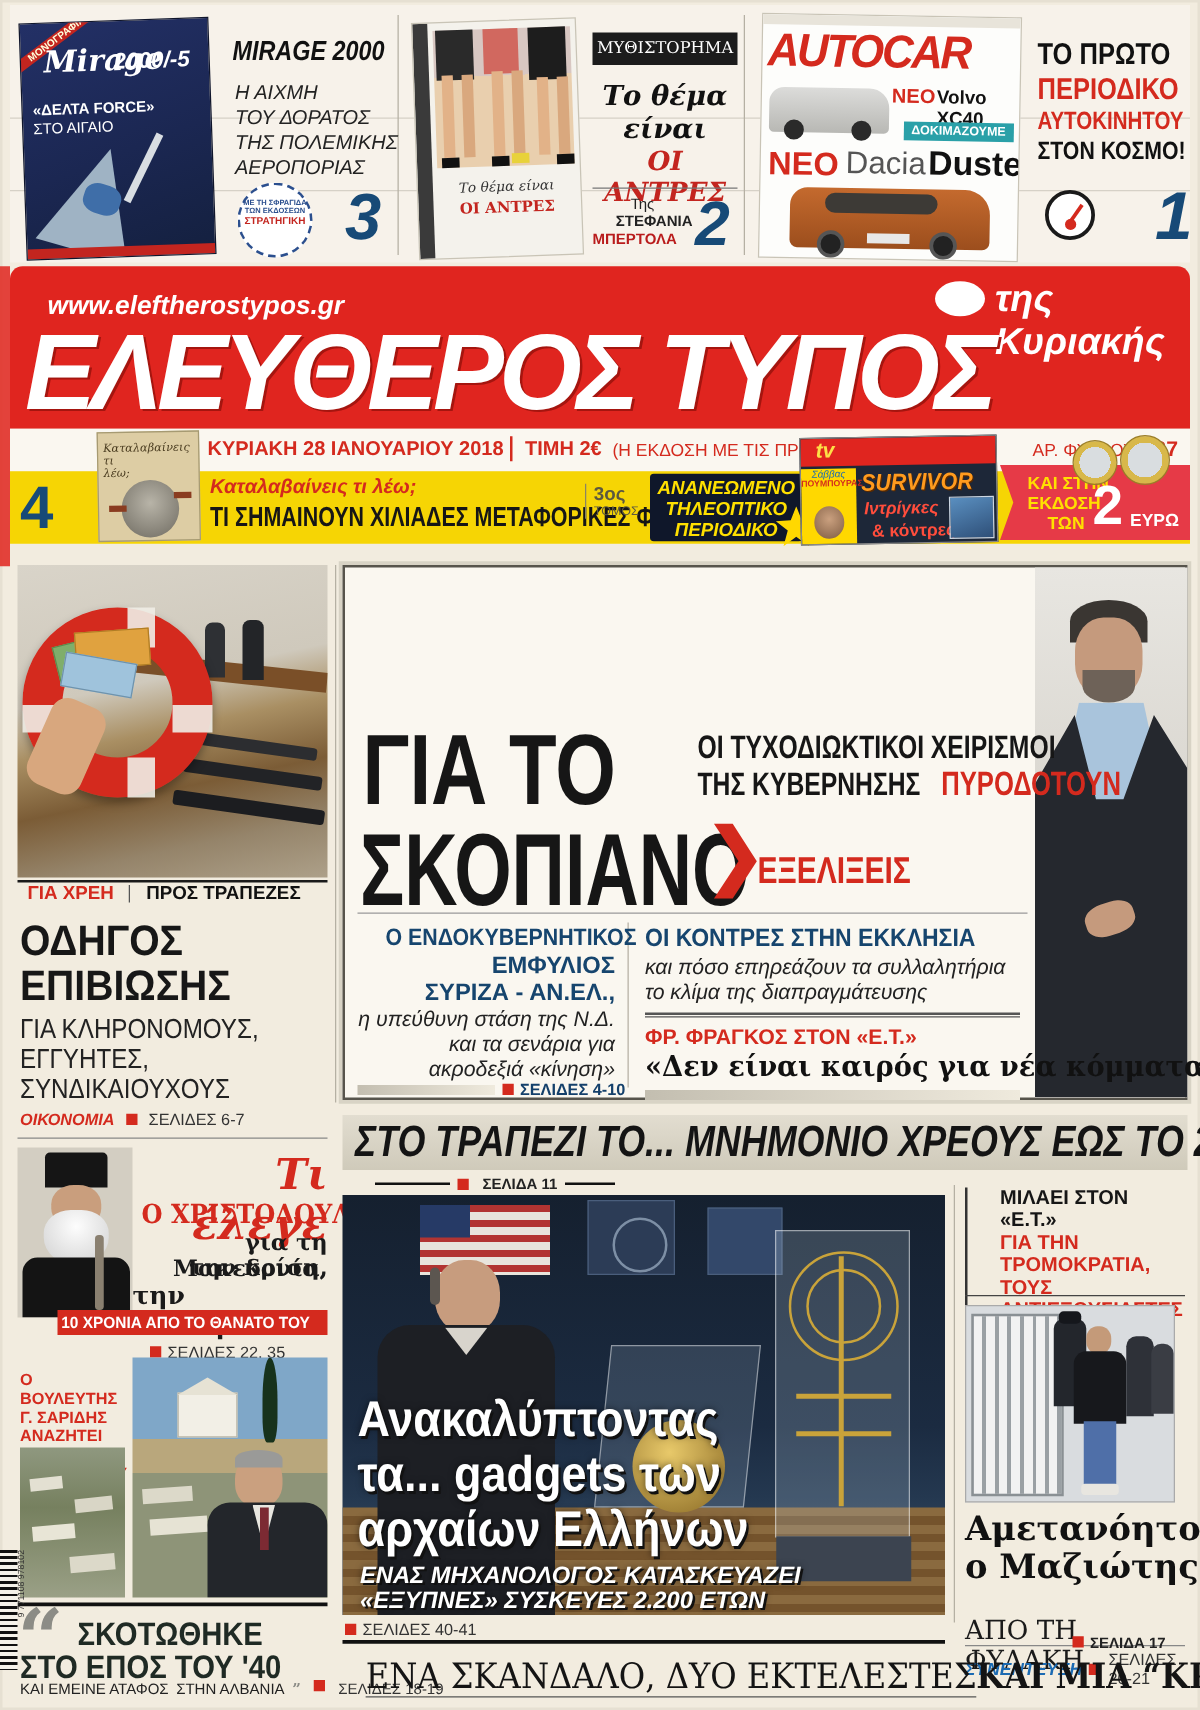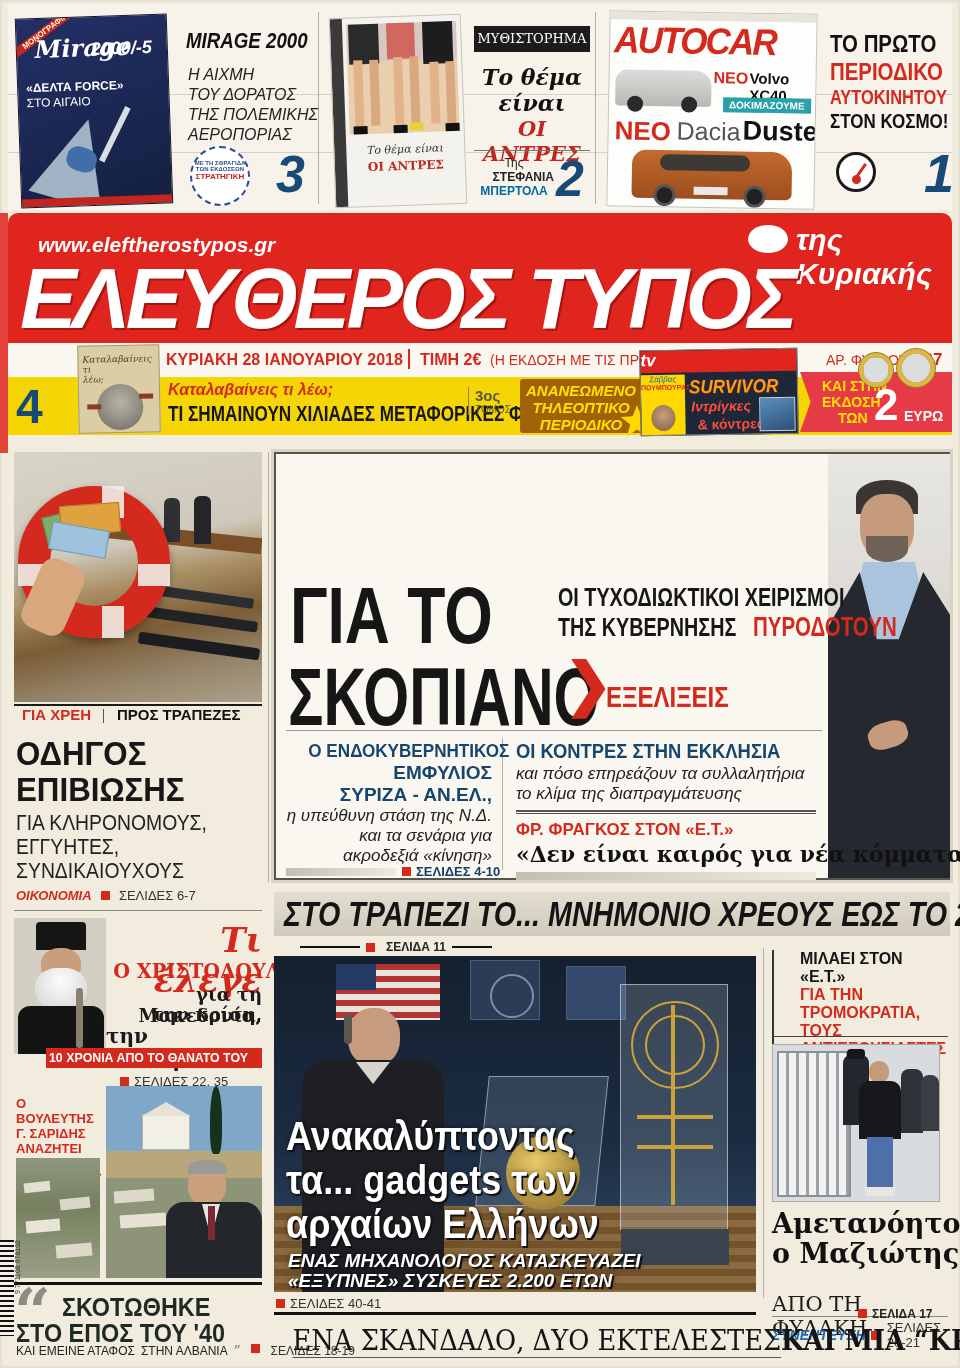--- a/index.html
+++ b/index.html
@@ -77,21 +77,21 @@
       <div class="ab ser i" style="left:16px;top:126px;width:110px;font-size:11px;text-align:center;color:#333">Το θέμα είναι</div>
       <div class="ab ser b" style="left:16px;top:142px;width:110px;font-size:12px;text-align:center;color:#c3251f">ΟΙ ΑΝΤΡΕΣ</div>
     </div>
     <div class="ab" style="left:466px;top:22px;width:116px;height:26px;background:#1c1c1c;color:#fff;text-align:center;line-height:26px;font-size:13px;font-family:'DejaVu Serif',serif">ΜΥΘΙΣΤΟΡΗΜΑ</div>
     <div class="ab ser b i" style="left:466px;top:60px;width:116px;text-align:center;font-size:22px;color:#111">Το θέμα</div>
     <div class="ab ser b i" style="left:466px;top:86px;width:116px;text-align:center;font-size:22px;color:#111">είναι</div>
     <div class="ab ser b i" style="left:466px;top:112px;width:116px;text-align:center;font-size:21px;color:#c3251f">ΟΙ ΑΝΤΡΕΣ</div>
     <div class="ab hr" style="left:466px;top:146px;width:116px;background:#777"></div>
     <div class="ab" style="left:466px;top:152px;width:80px;text-align:center;font-size:12px;color:#222">Της</div>
     <div class="ab b" style="left:466px;top:166px;width:80px;text-align:right;font-size:12px;color:#222">ΣΤΕΦΑΝΙΑ</div>
-    <div class="ab b" style="left:466px;top:180px;width:80px;text-align:center;font-size:12px;color:#0369a1">ΜΠΕΡΤΟΛΑ</div>
+    <div class="ab b" style="left:466px;top:180px;width:80px;font-size:12px;color:#b91c1c">ΜΠΕΡΤΟΛΑ</div>
     <div class="ab num" style="left:548px;top:146px;font-size:50px">2</div>
 
     <div class="ab photo" style="left:600px;top:8px;width:208px;height:196px;background:#fdfdfb;border:1px solid #c9c4b6;transform:rotate(1deg)">
       <div class="ab" style="left:0;top:0;width:100%;height:8px;background:#e8e4da"></div>
       <div class="ab b i" style="left:4px;top:8px;font-size:37px;color:#d42a1e;letter-spacing:-2px"><span class="cx" style="transform:scaleX(.95)">AUTOCAR</span></div>
       <div class="ab" style="left:6px;top:58px;width:96px;height:36px;background:linear-gradient(180deg,#dcdcda,#b8b8b4);border-radius:12px 16px 4px 4px">
         <div class="ab" style="left:12px;bottom:-6px;width:16px;height:16px;background:#2a2a2a;border-radius:50%"></div>
         <div class="ab" style="left:66px;bottom:-6px;width:16px;height:16px;background:#2a2a2a;border-radius:50%"></div>
       </div>
       <div class="ab b" style="left:104px;top:56px;font-size:16px;color:#d42a1e">ΝΕΟ</div>
@@ -136,40 +136,40 @@
   </div>
 
   <div class="ab" style="left:8px;top:377px;width:944px;height:58px;background:#f6d504">
     <div class="ab num" style="left:8px;top:2px;font-size:48px;font-style:normal">4</div>
     <div class="ab b i red" style="left:160px;top:4px;font-size:16px">Καταλαβαίνεις τι λέω;</div>
     <div class="ab b" style="left:160px;top:24px;font-size:22px;color:#161616"><span class="cx" style="transform:scaleX(.78)">ΤΙ ΣΗΜΑΙΝΟΥΝ ΧΙΛΙΑΔΕΣ ΜΕΤΑΦΟΡΙΚΕΣ ΦΡΑΣΕΙΣ</span></div>
     <div class="ab" style="left:460px;top:10px;border-left:1px solid #8a8464;padding-left:6px;color:#5c5840">
       <div class="b" style="font-size:15px">3ος</div>
       <div style="font-size:10px">ΤΟΜΟΣ</div>
     </div>
-    <div class="ab" style="left:512px;top:2px;width:122px;height:54px;background:#a16207;text-align:center;padding-top:3px;border-radius:3px">
+    <div class="ab" style="left:512px;top:2px;width:122px;height:54px;background:#0f172a;text-align:center;padding-top:3px;border-radius:3px">
       <div class="b i" style="color:#ffe000;font-size:15px">ΑΝΑΝΕΩΜΕΝΟ</div>
       <div class="b i" style="color:#ffe000;font-size:15px">ΤΗΛΕΟΠΤΙΚΟ</div>
       <div class="b i" style="color:#ffe000;font-size:15px">ΠΕΡΙΟΔΙΚΟ</div>
     </div>
     <div class="ab" style="left:612px;top:28px;width:34px;height:34px;background:#ffd800;clip-path:polygon(50% 0,63% 33%,98% 35%,70% 57%,80% 94%,50% 72%,20% 94%,30% 57%,2% 35%,37% 33%)"></div>
   </div>
 
   <div class="ab photo" style="left:78px;top:345px;width:82px;height:88px;background:#ddcda4;border:1px solid #a69a72;transform:rotate(-1deg)">
     <div class="ser i" style="font-size:9px;color:#4a3c20;padding:8px 4px 0">Καταλαβαίνεις</div>
     <div class="ser i" style="font-size:9px;color:#4a3c20;padding:0 4px">τι</div>
     <div class="ser i" style="font-size:9px;color:#4a3c20;padding:0 4px">λέω;</div>
     <div class="ab" style="left:18px;top:38px;width:46px;height:46px;background:radial-gradient(circle at 50% 40%,#b8b4a8,#6e6a60);border-radius:50%"></div>
     <div class="ab" style="left:8px;top:58px;width:14px;height:5px;background:#8a3c20"></div>
     <div class="ab" style="left:60px;top:48px;width:14px;height:5px;background:#8a3c20"></div>
   </div>
 
   <div class="ab photo" style="left:640px;top:349px;width:158px;height:86px;background:#1d2738;border:1px solid #888;transform:rotate(-1deg)">
     <div class="ab" style="left:0;top:0;width:100%;height:22px;background:#e0251f">
-      <span class="b i" style="color:#ffffff;font-size:17px;padding-left:0">tv</span>
+      <span class="b i" style="color:#fde047;font-size:17px;padding-left:12px">tv</span>
     </div>
     <div class="ab" style="left:0;top:24px;width:44px;height:62px;background:#ffd800;text-align:center">
       <div class="i" style="font-size:8px;color:#1b6ab2">Σάββας</div>
       <div class="b" style="font-size:7px;color:#d42a1e">ΠΟΥΜΠΟΥΡΑΣ</div>
       <div class="ab" style="left:10px;top:30px;width:24px;height:26px;background:radial-gradient(circle at 50% 40%,#caa07f,#7e5c42);border-radius:50%"></div>
     </div>
     <div class="ab b i" style="left:48px;top:26px;font-size:19px;color:#ff9b1e;text-shadow:1px 1px 0 #5a2a00"><span class="cx" style="transform:scaleX(.9)">SURVIVOR</span></div>
     <div class="ab b i" style="left:50px;top:48px;font-size:14px;color:#ff4d3c">Ιντρίγκες</div>
     <div class="ab b" style="left:56px;top:66px;font-size:14px;color:#ff4d3c">&amp; κόντρες</div>
     <div class="ab" style="left:118px;top:48px;width:36px;height:34px;background:linear-gradient(160deg,#5a8fc0,#2e4f78);border:1px solid #cbd6e2"></div>

